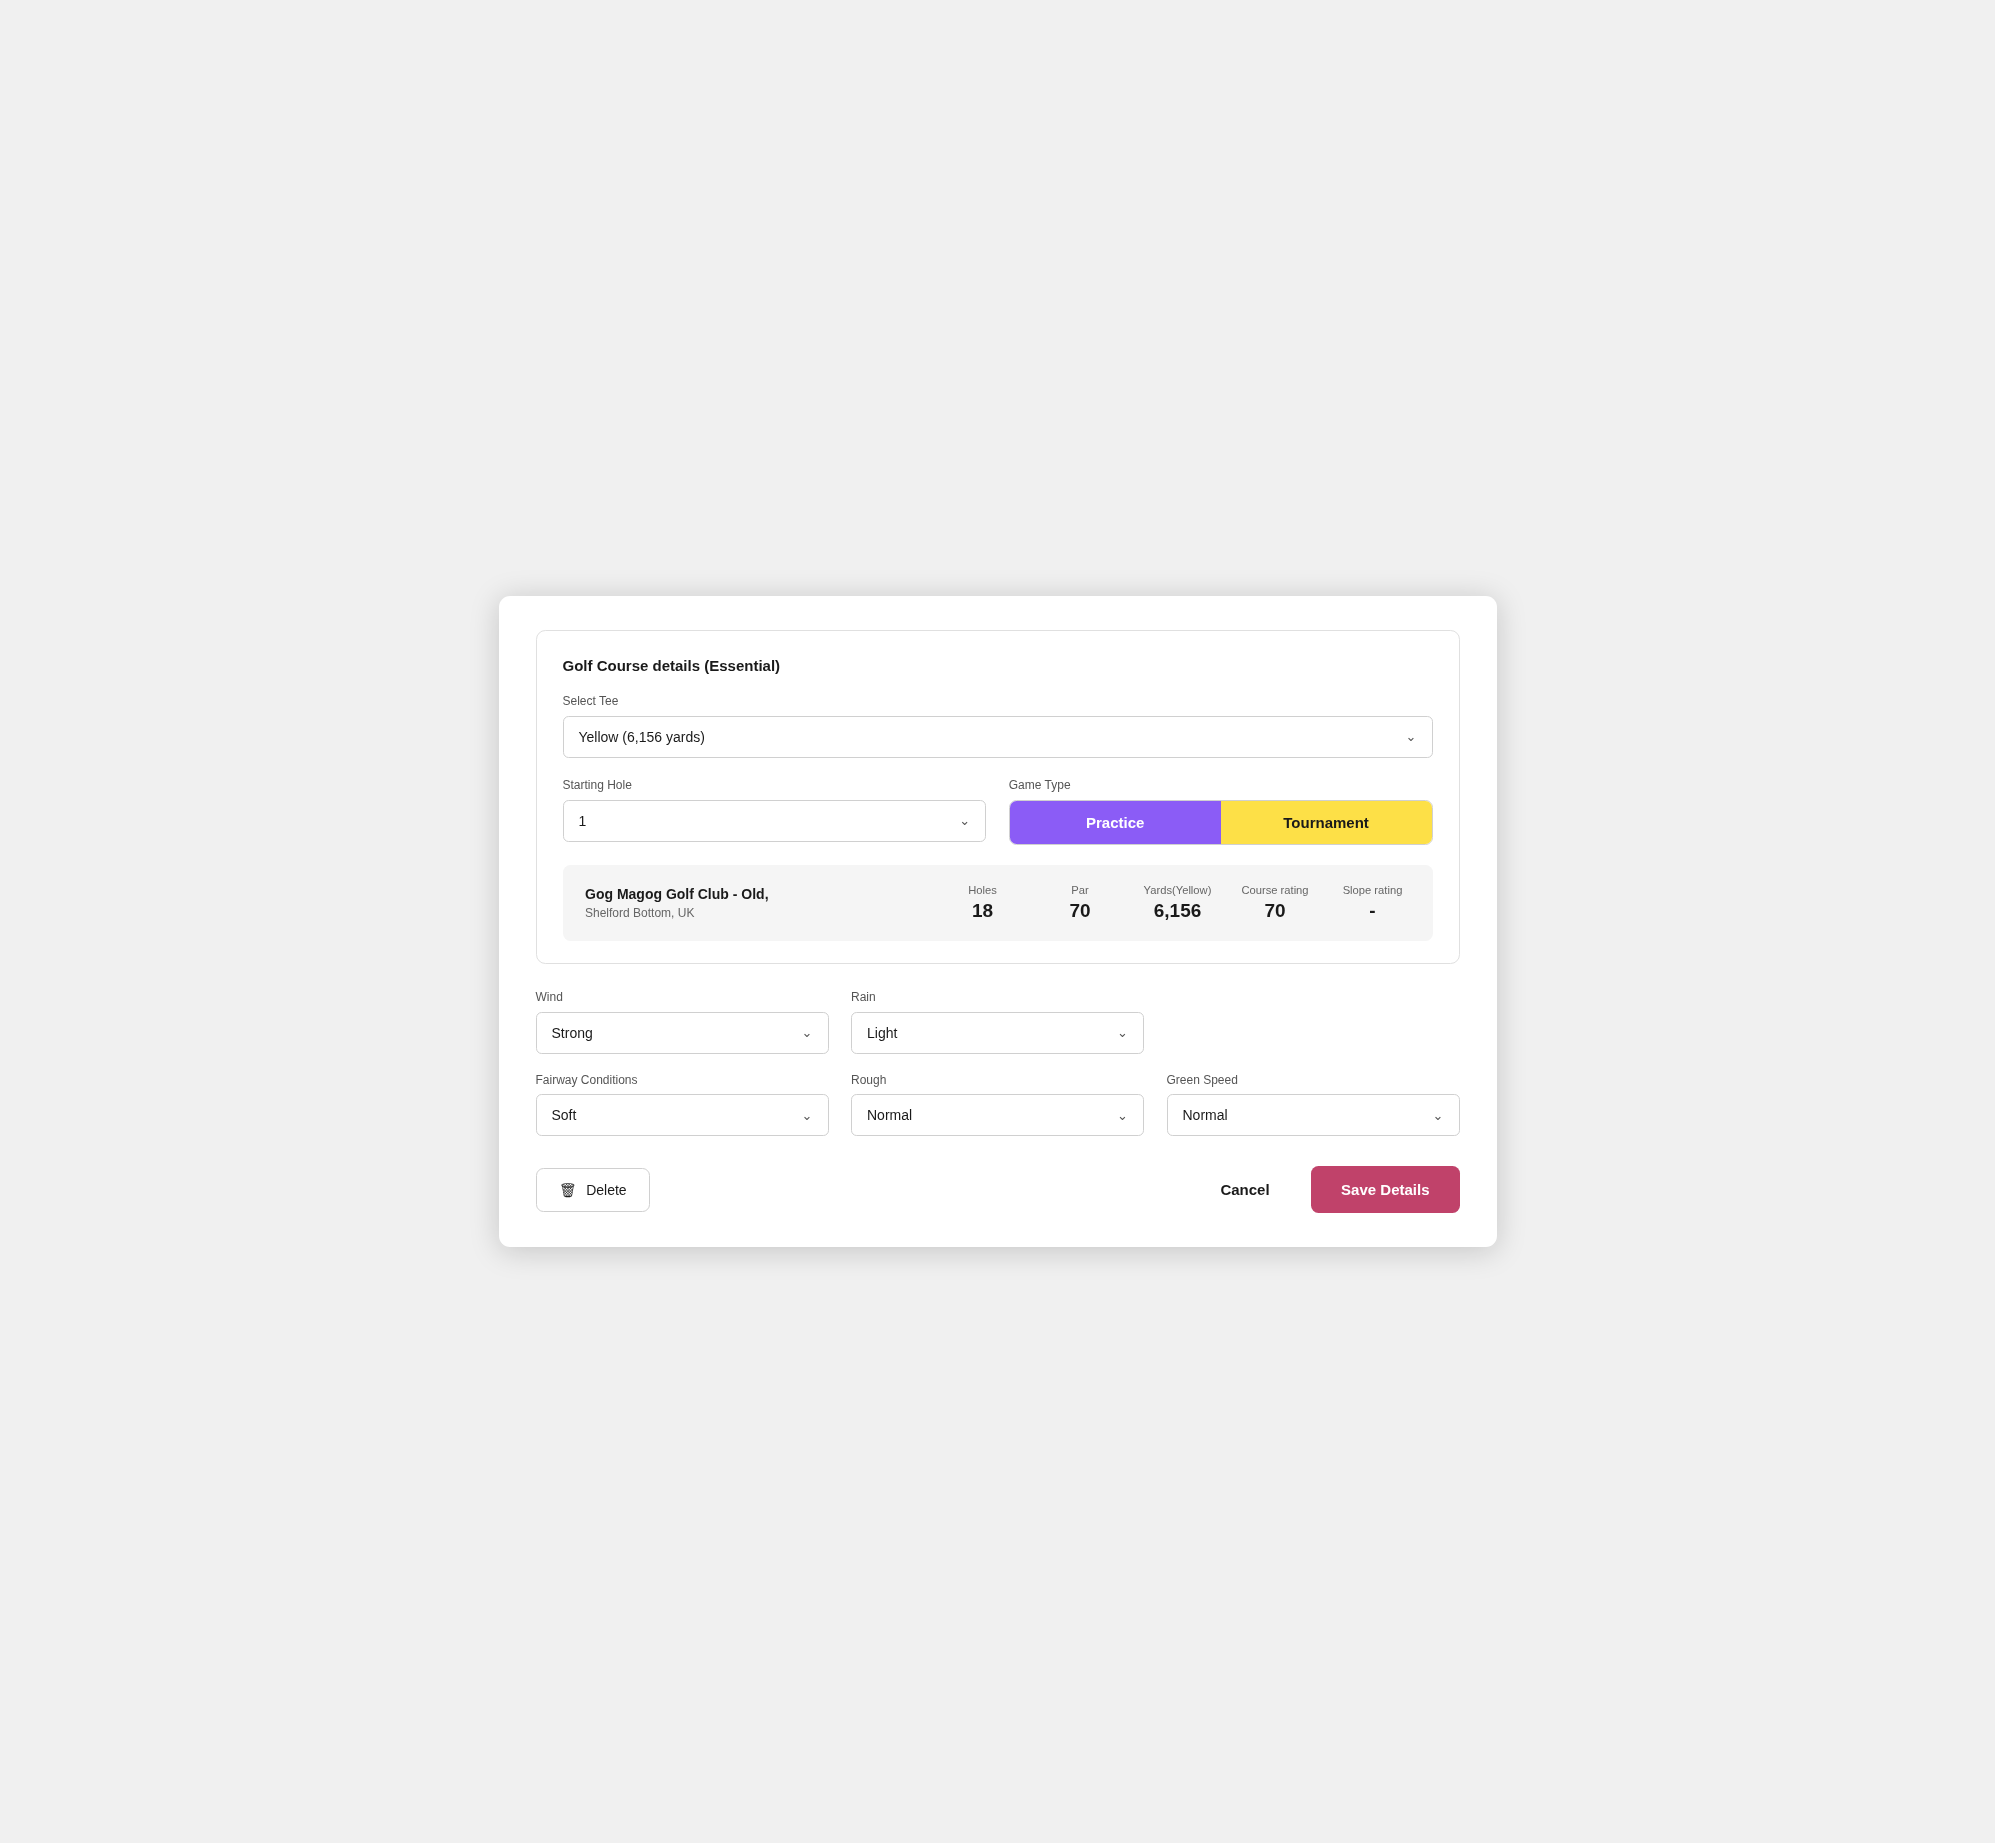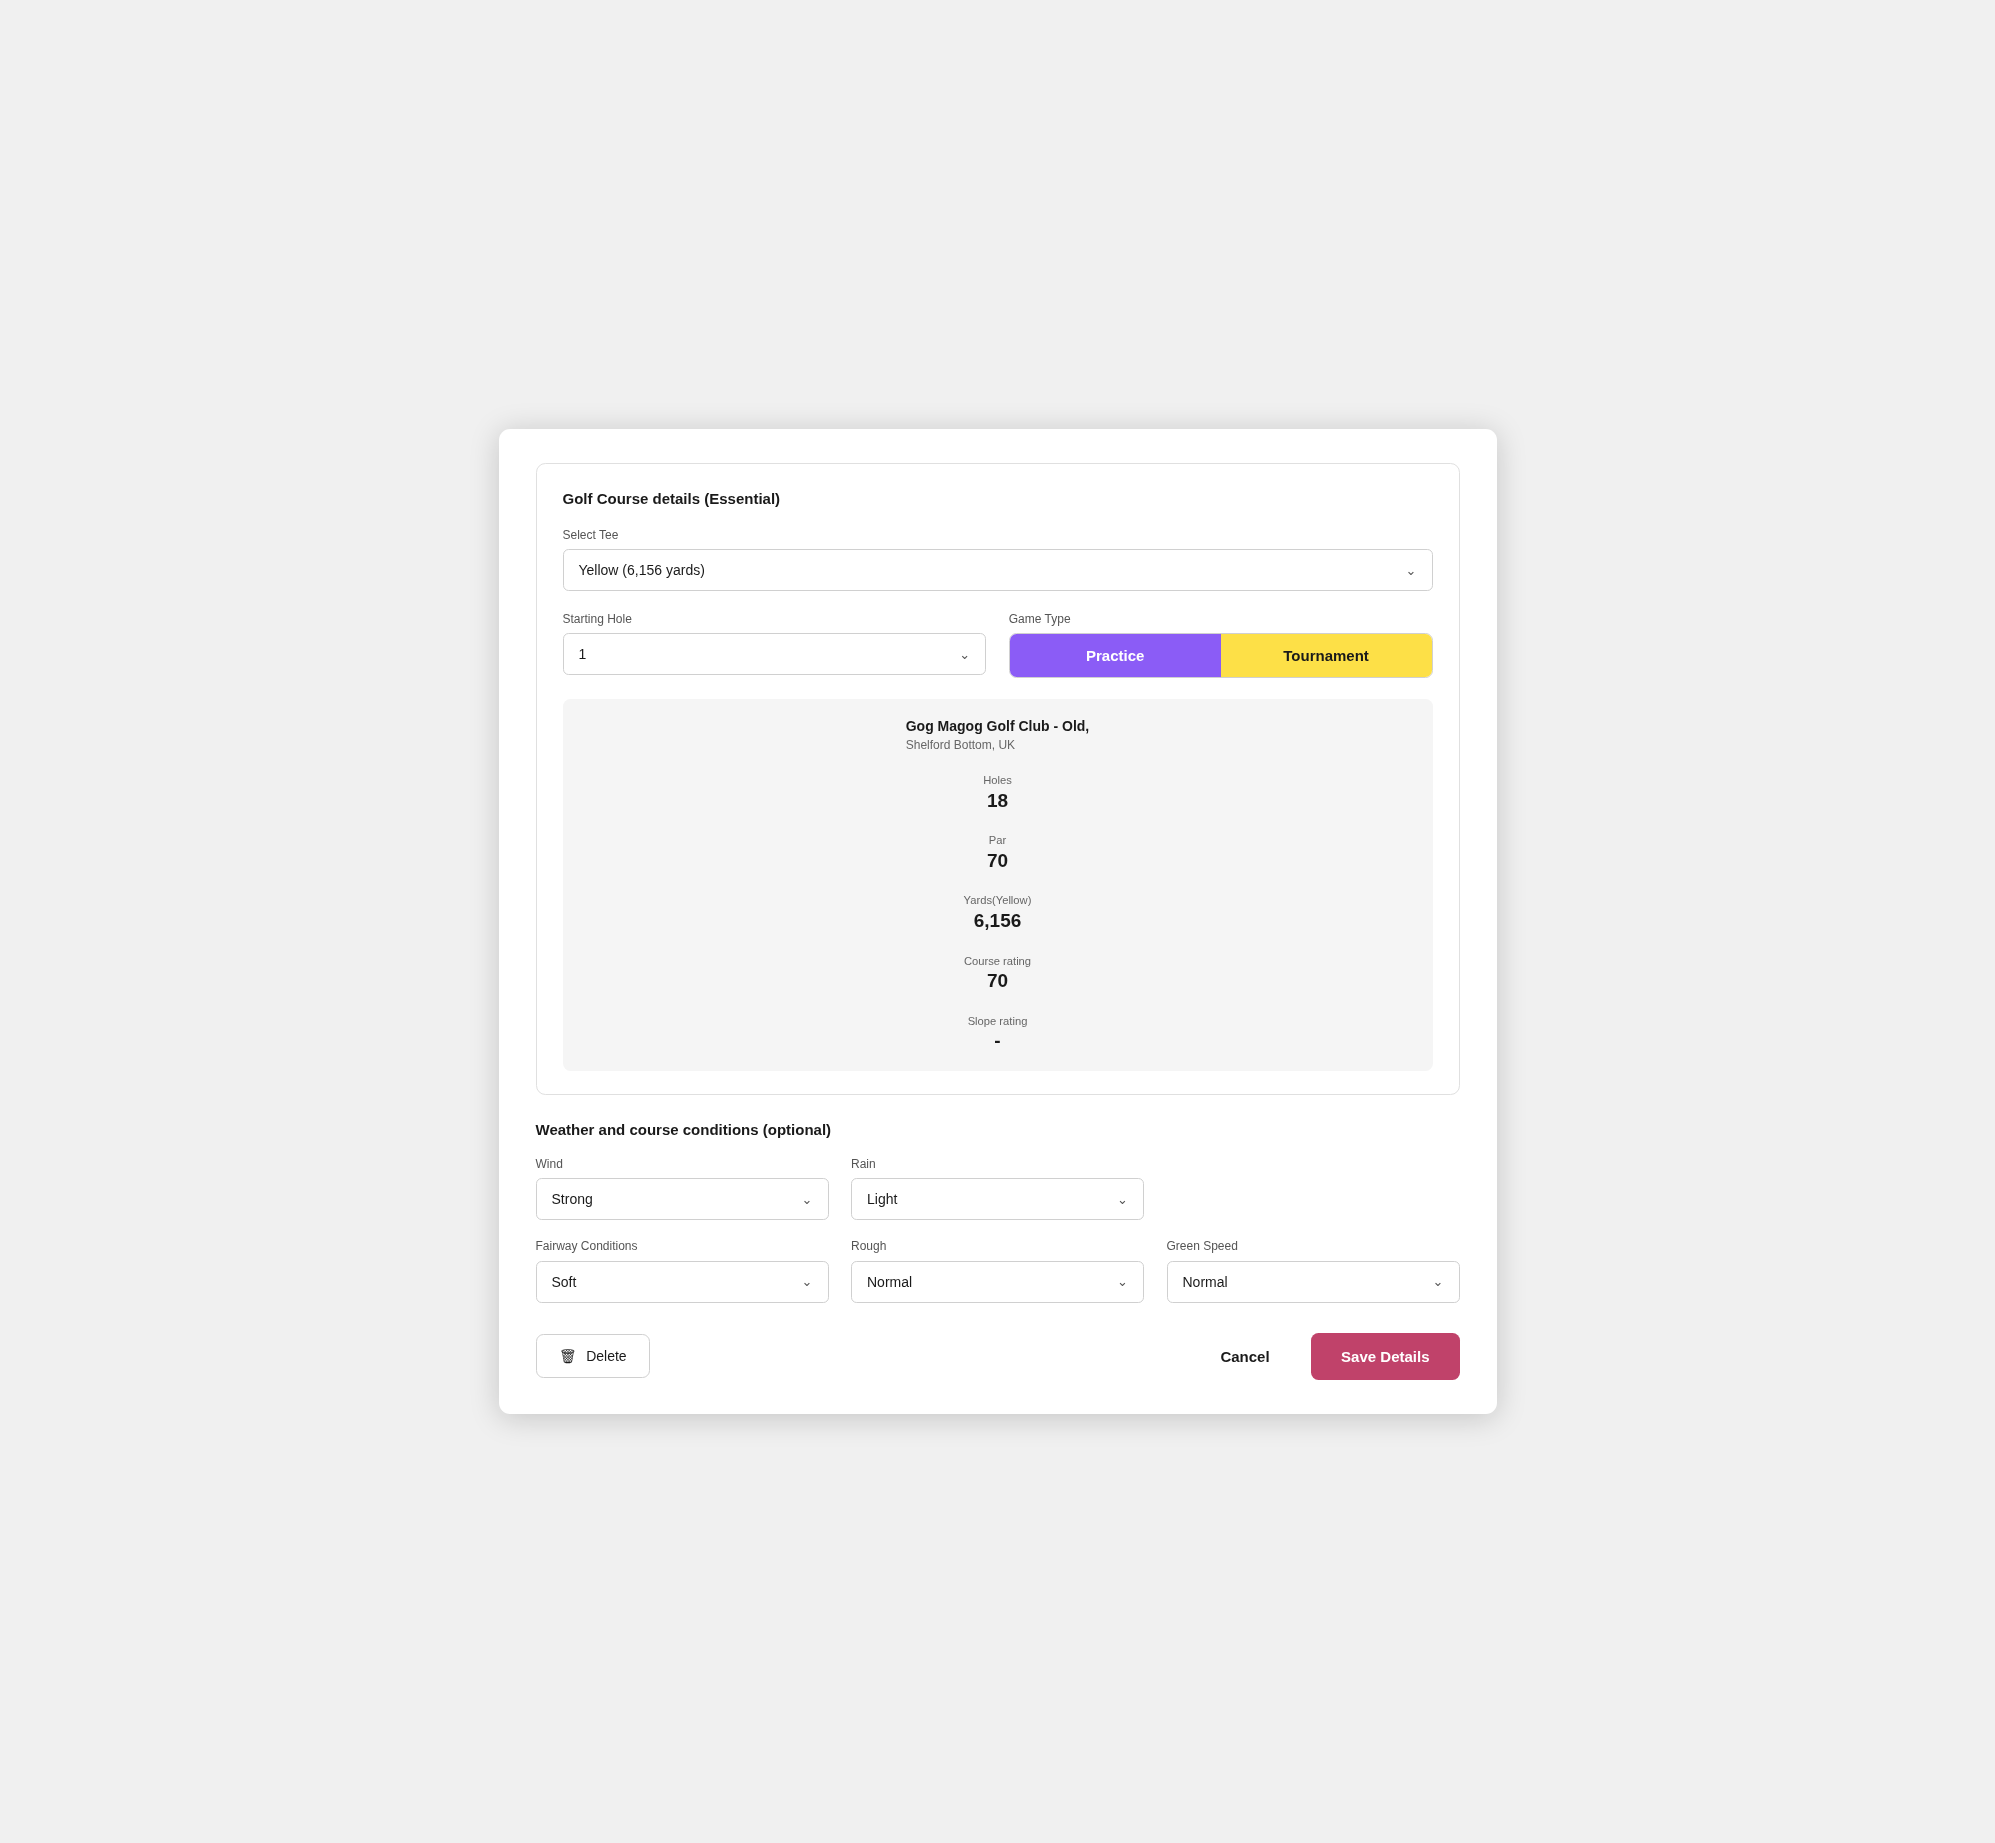--- a/index.html
+++ b/index.html
@@ -181,21 +181,20 @@
       background: #fde047;
       color: #1a1a1a;
     }
     .course-info-card {
       background: #f5f5f5;
       border-radius: 7.5px;
       padding: 19px 22.5px;
       display: flex;
       align-items: center;
       gap: 22.5px;
-      flex-direction: column;
     }
     .course-name-info {
       flex: 2;
     }
     .course-name-bold {
       font-size: 14px;
       font-weight: 700;
       color: #1a1a1a;
     }
     .course-location {
@@ -341,21 +340,20 @@
         <span class="stat-value">70</span>
       </div>
       <div class="course-stat">
         <span class="stat-label">Slope rating</span>
         <span class="stat-value">-</span>
       </div>
     </div>
   </div>
 
   <div>
-    <div class="weather-section-title">Weather and course conditions (optional)</div>
 
     <div class="weather-row">
       <div class="weather-field">
         <label class="field-label">Wind</label>
         <div class="select-wrap">
           <span class="select-text">Strong</span>
           <span class="chevron-icon">⌄</span>
         </div>
       </div>
       <div class="weather-field">

